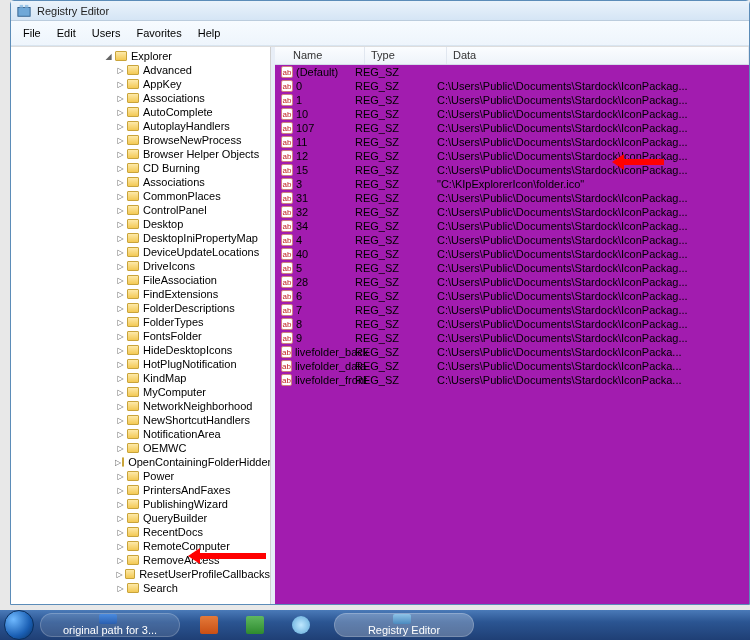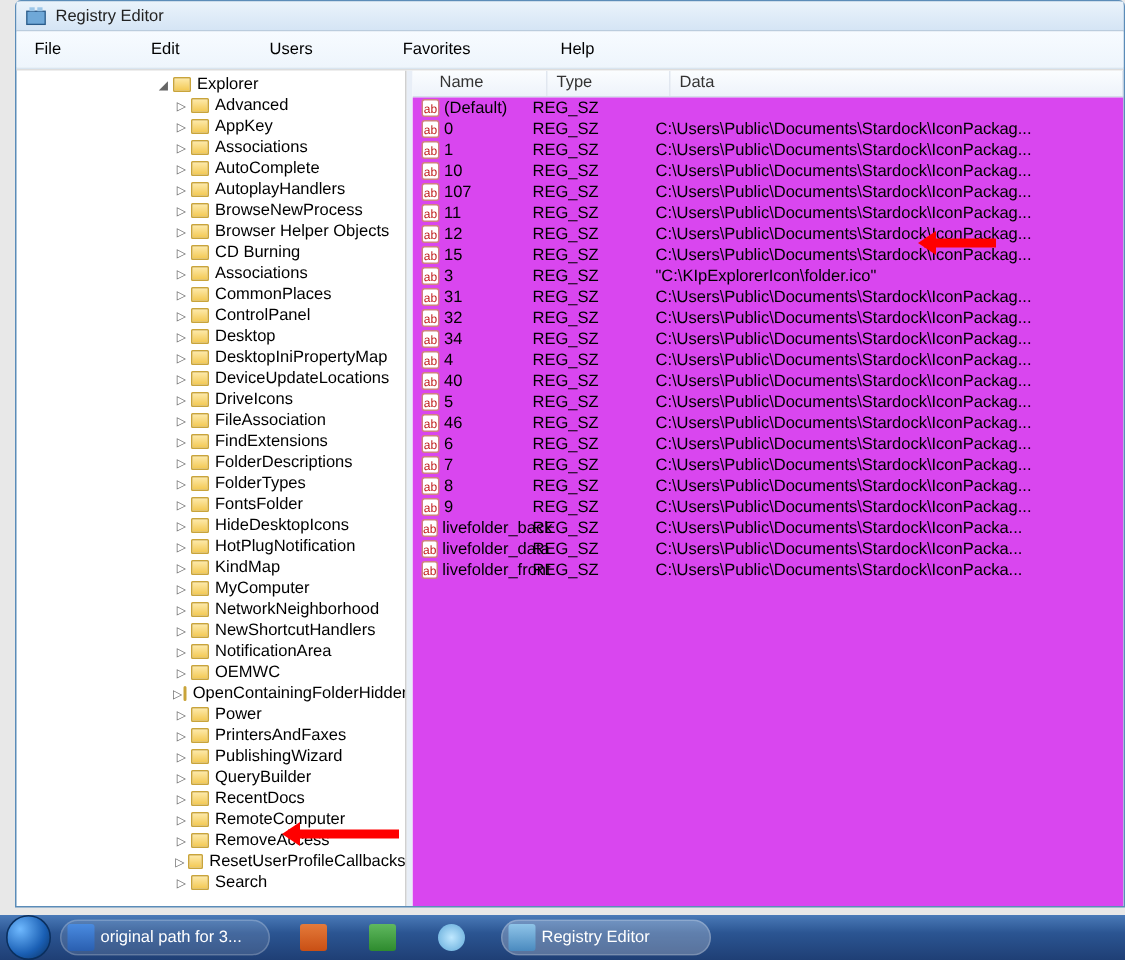--- a/index.html
+++ b/index.html
@@ -1,45 +1,45 @@
 <!DOCTYPE html>
 <html><head>
 <meta charset="utf-8">
 <style>
 * { margin: 0; padding: 0; box-sizing: border-box; font-family: "Segoe UI", Tahoma, sans-serif; font-size: 11px; }
 body { background: #e8e8e8; width: 750px; height: 640px; overflow: hidden; position: relative; }
 .window { position: absolute; left: 10px; top: 0; width: 740px; height: 605px; background: #fff; border: 1px solid #5b8cb8; border-radius: 4px 4px 0 0; display: flex; flex-direction: column; }
 .titlebar { height: 20px; background: linear-gradient(#eaf3fb,#d5e5f5); display: flex; align-items: center; padding: 0 6px; border-bottom: 1px solid #bcd; }
 .titlebar .icon { width: 14px; height: 14px; margin-right: 6px; }
 .titlebar .title { color: #222; font-size: 11px; }
-.menubar { height: 19px; background: linear-gradient(#f7fbff,#eef5fc); display: flex; align-items: center; padding: 12px 4px; border-bottom: 1px solid #d9e5f0; gap: 44px; }
+.menubar { height: 19px; background: linear-gradient(#f7fbff,#eef5fc); display: flex; align-items: center; padding: 12px 4px; border-bottom: 1px solid #d9e5f0; }
 .menubar span { padding: 2px 8px; color: #000; cursor: default; }
 .body { flex: 1; display: flex; border-top: 1px solid #ddd; overflow: hidden; }
 .tree-pane { width: 260px; background: #fff; overflow: auto; border-right: 1px solid #d0d0d0; position: relative; padding: 2px 0 2px 4px; }
 .splitter { width: 4px; background: #e8eef7; cursor: ew-resize; }
 .list-pane { flex: 1; display: flex; flex-direction: column; overflow: hidden; }
 .list-header { height: 18px; background: linear-gradient(#fbfdff,#eef3fa); border-bottom: 1px solid #d4dde9; display: flex; }
 .list-header .col { padding: 2px 6px; border-right: 1px solid #e1e7f0; color: #333; }
-.list-body { flex: 1; overflow: auto; background: #d946ef; }
+.list-body { flex: 1; overflow: auto; background: #a21caf; }
 .row { display: flex; height: 14px; align-items: center; padding: 0; }
 .cell-name { width: 78px; display: flex; align-items: center; padding-left: 6px; }
 .cell-type { width: 82px; padding-left: 2px; }
 .cell-data { flex: 1; padding-left: 2px; white-space: nowrap; overflow: hidden; text-overflow: ellipsis; }
 .val-icon { width: 12px; height: 12px; margin-right: 3px; display: inline-flex; align-items: center; justify-content: center; font-size: 8px; color: #c02020; background: #fff; border: 1px solid #d08080; border-radius: 2px; }
 .tree-node { display: flex; align-items: center; height: 14px; padding-left: 0; white-space: nowrap; }
 .exp { width: 11px; height: 11px; display: inline-flex; align-items: center; justify-content: center; font-size: 8px; color: #666; margin-right: 1px; }
 .folder-icon { width: 12px; height: 10px; background: linear-gradient(#fde9a8,#f3c954); border: 1px solid #c9a43a; border-radius: 1px; margin-right: 4px; }
 .tree-label { color: #000; }
 .indent-0 { padding-left: 88px; }
 .indent-1 { padding-left: 100px; }
 .statusbar { height: 17px; background: linear-gradient(#f4f8fd,#e6edf7); border-top: 1px solid #ccd6e4; padding: 1px 6px; color: #333; }
 .arrow-h { position: absolute; height: 6px; background: red; }
 .arrow-h::before { content: ""; position: absolute; left: -12px; top: -5px; border: 8px solid transparent; border-right: 12px solid red; }
 .taskbar { position: absolute; bottom: 0; left: 0; right: 0; height: 30px; background: linear-gradient(#4a7ab8,#2b5592 40%,#1f3f75); display: flex; align-items: center; padding: 0 4px; }
-.tb-btn { height: 24px; min-width: 30px; margin-right: 16px; border-radius: 12px; display: flex; align-items: center; justify-content: center; padding: 0 4px; }
+.tb-btn { height: 24px; min-width: 30px; margin-right: 16px; border-radius: 12px; display: flex; align-items: center; justify-content: center; padding: 0 4px; flex-direction: column; }
 .tb-btn.wide { width: 140px; justify-content: flex-start; background: rgba(255,255,255,0.12); border: 1px solid rgba(255,255,255,0.2); color: #fff; }
 .tb-btn.wide.active { background: rgba(255,255,255,0.25); }
 .tb-ico { width: 18px; height: 18px; border-radius: 2px; margin-right: 4px; display: inline-block; }
 .orb { width: 30px; height: 30px; border-radius: 50%; background: radial-gradient(circle at 30% 30%, #6fb9ff, #1a5fb4 60%, #0a2f5e); margin-right: 6px; border: 1px solid #0a2f5e; }
 .col-name { width: 78px; margin-left: 12px; }
 .col-type { width: 82px; }
 .col-data { flex: 1; }
 </style>
 </head>
 <body>
@@ -382,21 +382,21 @@
             <div class="cell-name">
               <span class="val-icon">ab</span>
               <span>5</span>
             </div>
             <div class="cell-type">REG_SZ</div>
             <div class="cell-data">C:\Users\Public\Documents\Stardock\IconPackag...</div>
           </div>
           <div class="row">
             <div class="cell-name">
               <span class="val-icon">ab</span>
-              <span>46</span>
+              <span>28</span>
             </div>
             <div class="cell-type">REG_SZ</div>
             <div class="cell-data">C:\Users\Public\Documents\Stardock\IconPackag...</div>
           </div>
           <div class="row">
             <div class="cell-name">
               <span class="val-icon">ab</span>
               <span>6</span>
             </div>
             <div class="cell-type">REG_SZ</div>

